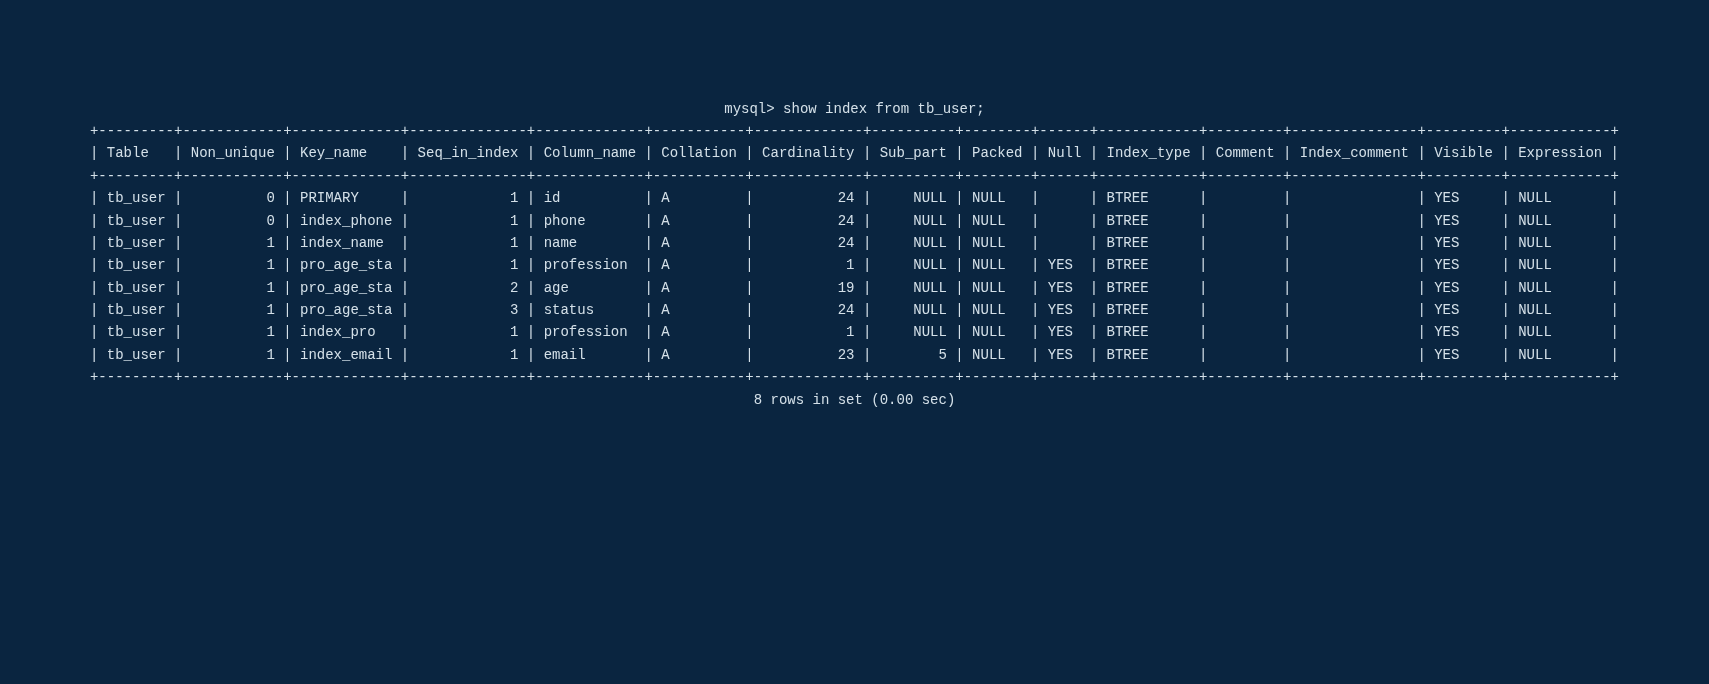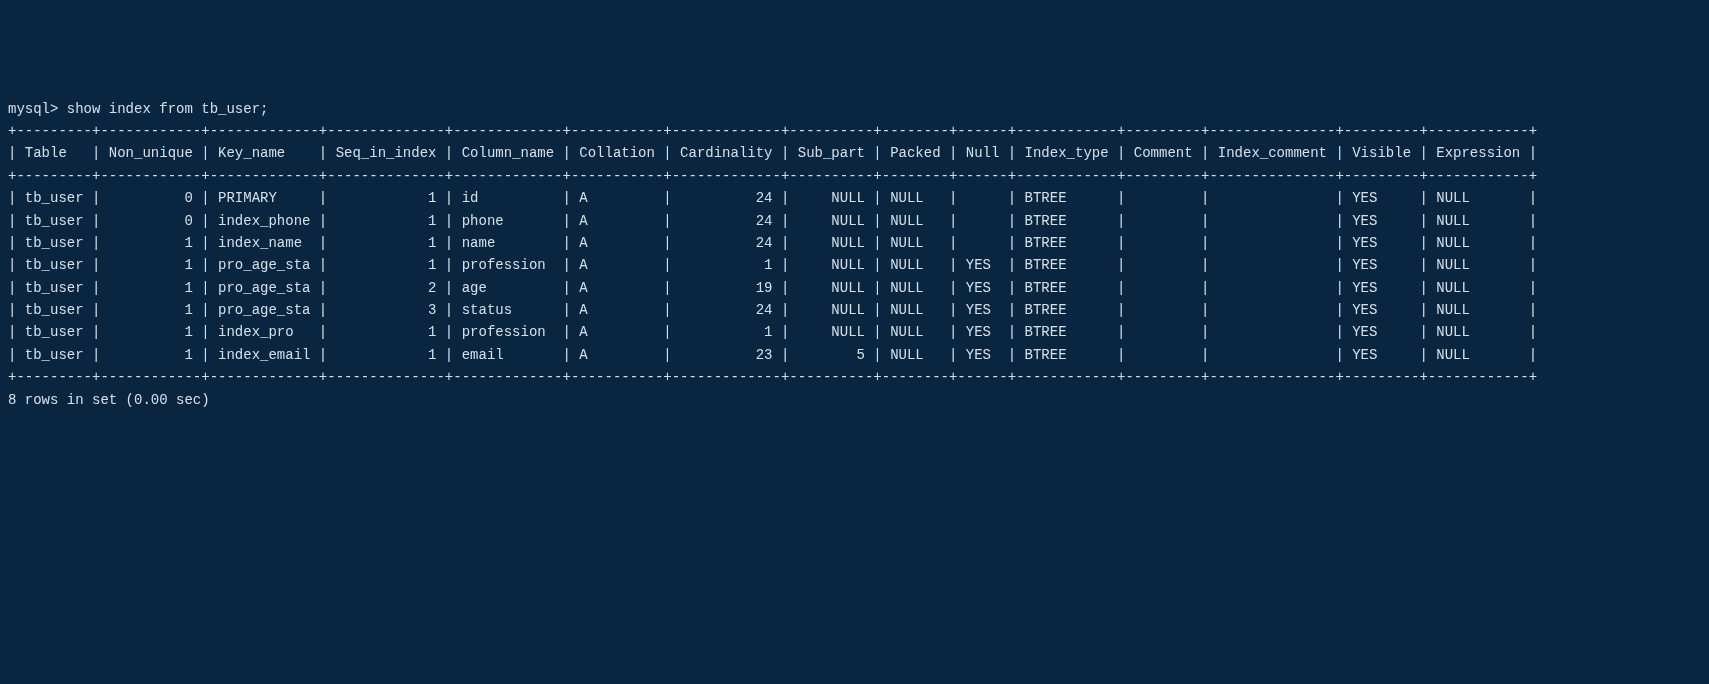--- a/index.html
+++ b/index.html
@@ -13,20 +13,21 @@
     font-family: 'Consolas', 'Courier New', monospace;
     font-size: 14px;
     line-height: 1.6;
     padding: 8px;
     white-space: pre;
     overflow-x: auto;
     position: relative;
   }
   .terminal {
     position: relative;
+    text-align: center;
   }
   .arrow {
     position: absolute;
     left: 900px;
     top: 510px;
     pointer-events: none;
   }
 </style>
 </head>
 <body>

